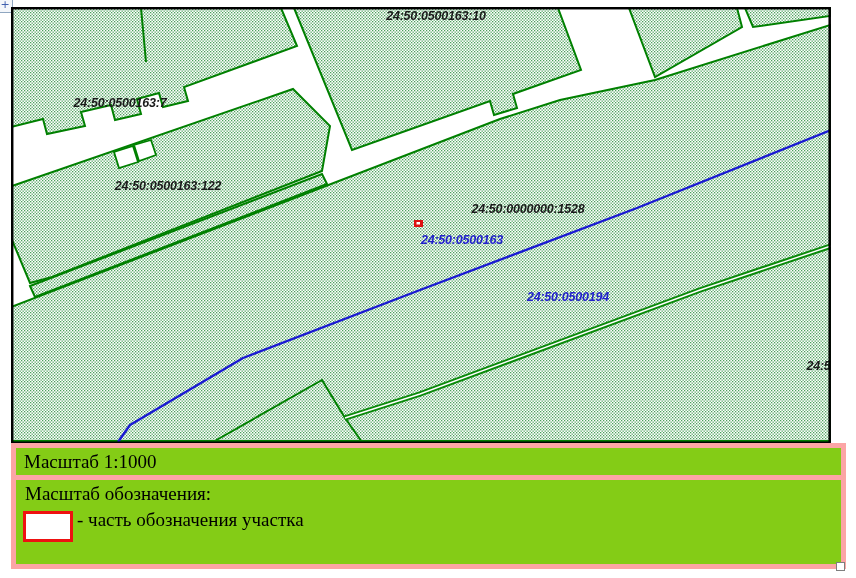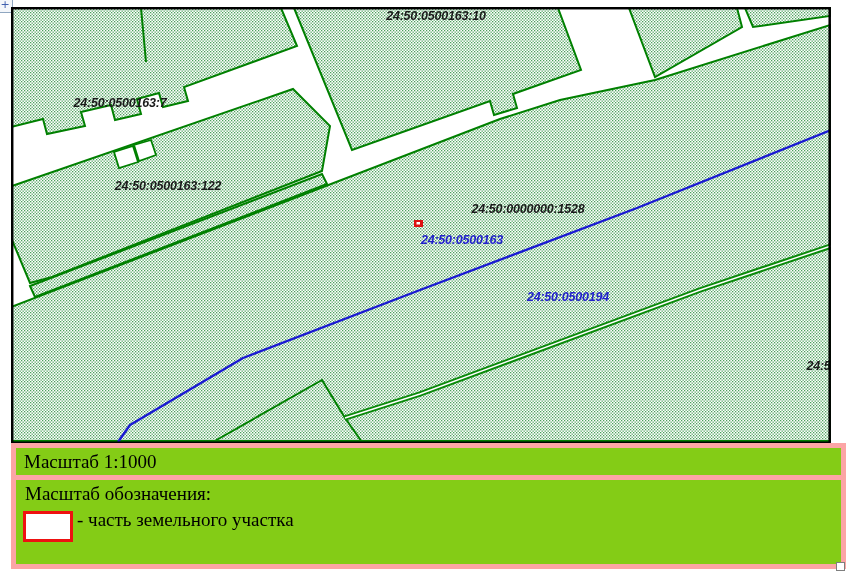--- a/index.html
+++ b/index.html
@@ -86,17 +86,17 @@
     </svg>
   </div>
 
   <div id="scale-row" class="info-row">
     <div class="txt">Масштаб 1:1000</div>
   </div>
 
   <div id="legend-row" class="info-row">
     <div id="legend-title">Масштаб обозначения:</div>
     <div id="legend-item-symbol" style="border-color: rgb(238, 17, 17);"></div>
-    <div id="legend-item-label">- часть земельного участка</div>
+    <div id="legend-item-label">- часть обозначения участка</div>
   </div>
 
   <div id="resize-handle"></div>
 </div>
 
 </body></html>

